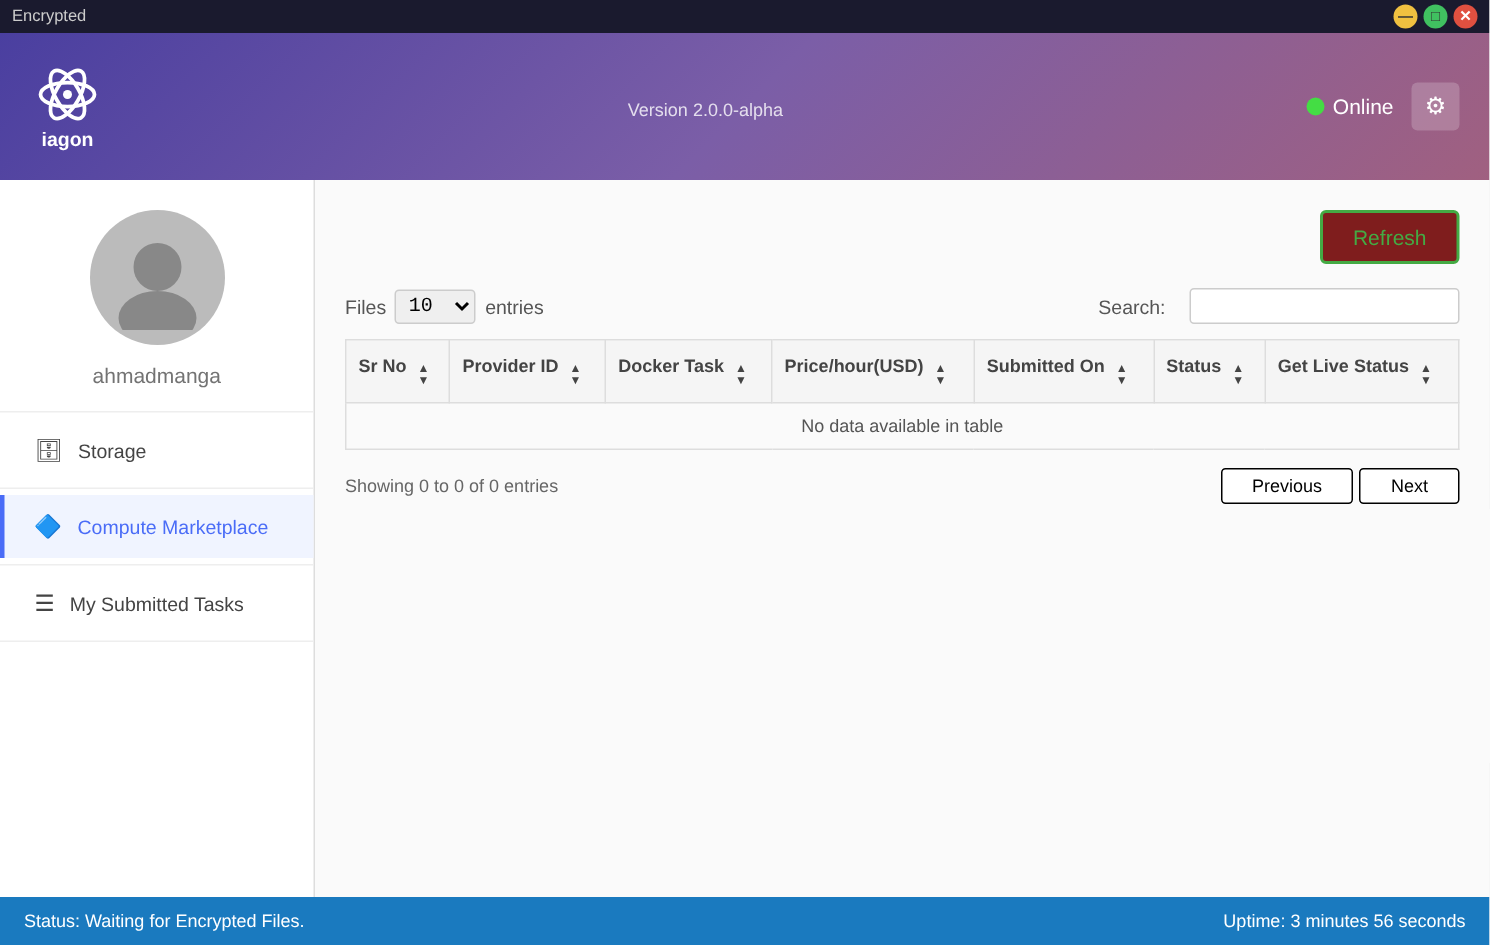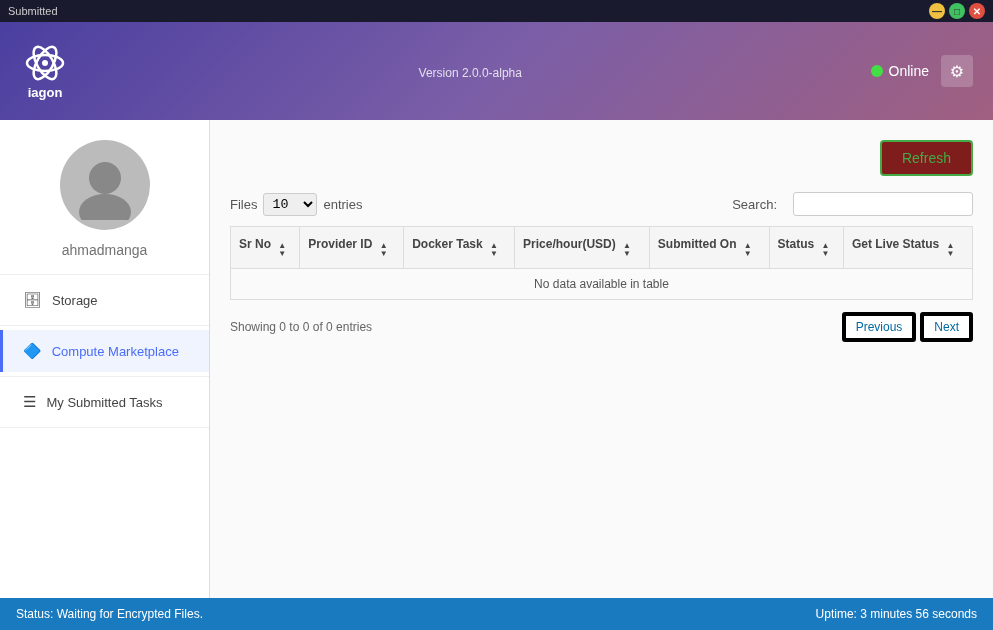--- a/index.html
+++ b/index.html
@@ -117,39 +117,39 @@
       border: 1px solid #ddd; padding: 8px; font-size: 12px; color: #555;
     }
     .no-data { text-align: center; color: #999; padding: 20px; }
 
     .table-footer {
       display: flex; justify-content: space-between; align-items: center;
       margin-top: 12px; color: #666; font-size: 12px;
     }
     .pagination { display: flex; gap: 4px; }
     .page-btn {
-      padding: 4px 10px; border: 4px solid #000000; background: white;
-      border-radius: 3px; cursor: pointer; font-size: 12px; color: #0369a1;
+      padding: 4px 20px; border: 1px solid #000000; background: white;
+      border-radius: 3px; cursor: pointer; font-size: 12px; color: #000000;
     }
 
     
     .status-bar {
       height: 32px; background: #1a7abf; color: white;
       display: flex; align-items: center; justify-content: space-between;
       padding: 0 16px; font-size: 12px;
     }
 
     
     .lagon-logo { width: 50px; height: 40px; }
   </style>
 </head>
 <body>
 
 <div class="title-bar">
-  <span>Submitted</span>
+  <span>Encrypted</span>
   <div class="title-bar-controls">
     <button class="title-bar-btn btn-min">—</button>
     <button class="title-bar-btn btn-max">□</button>
     <button class="title-bar-btn btn-close">✕</button>
   </div>
 </div>
 
 <div class="header">
   <div class="logo-area">
     <div class="logo-icon">

